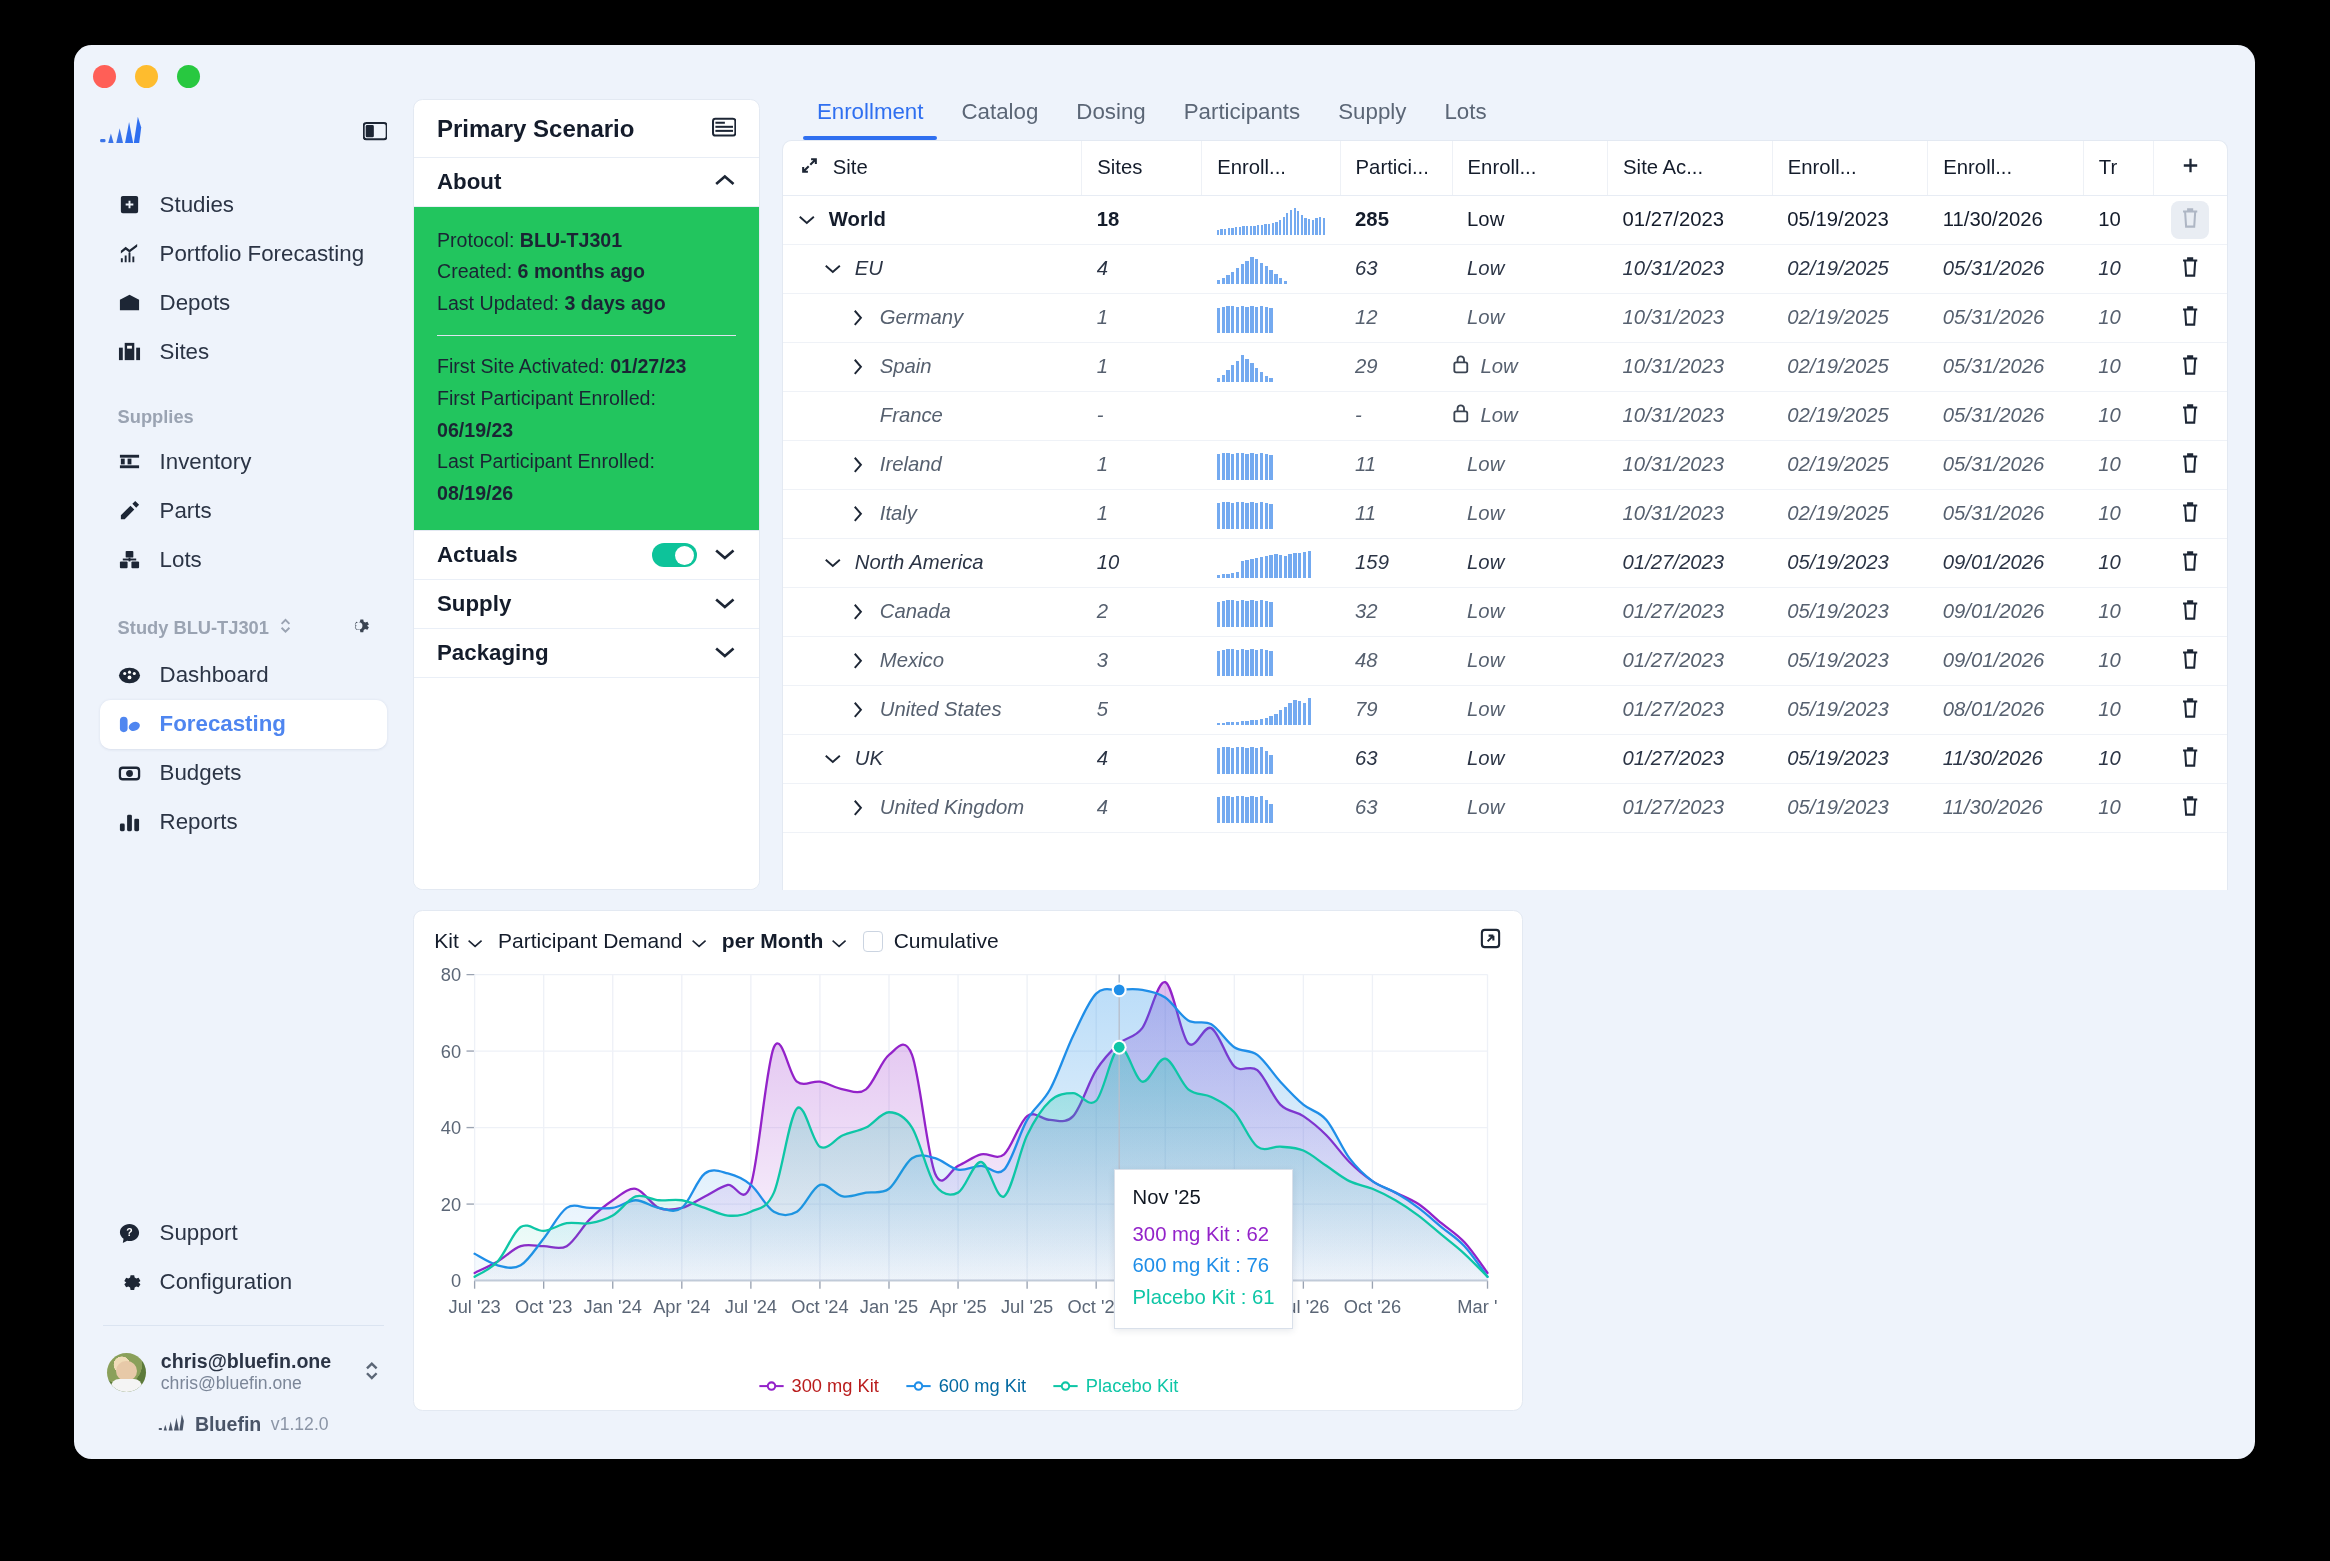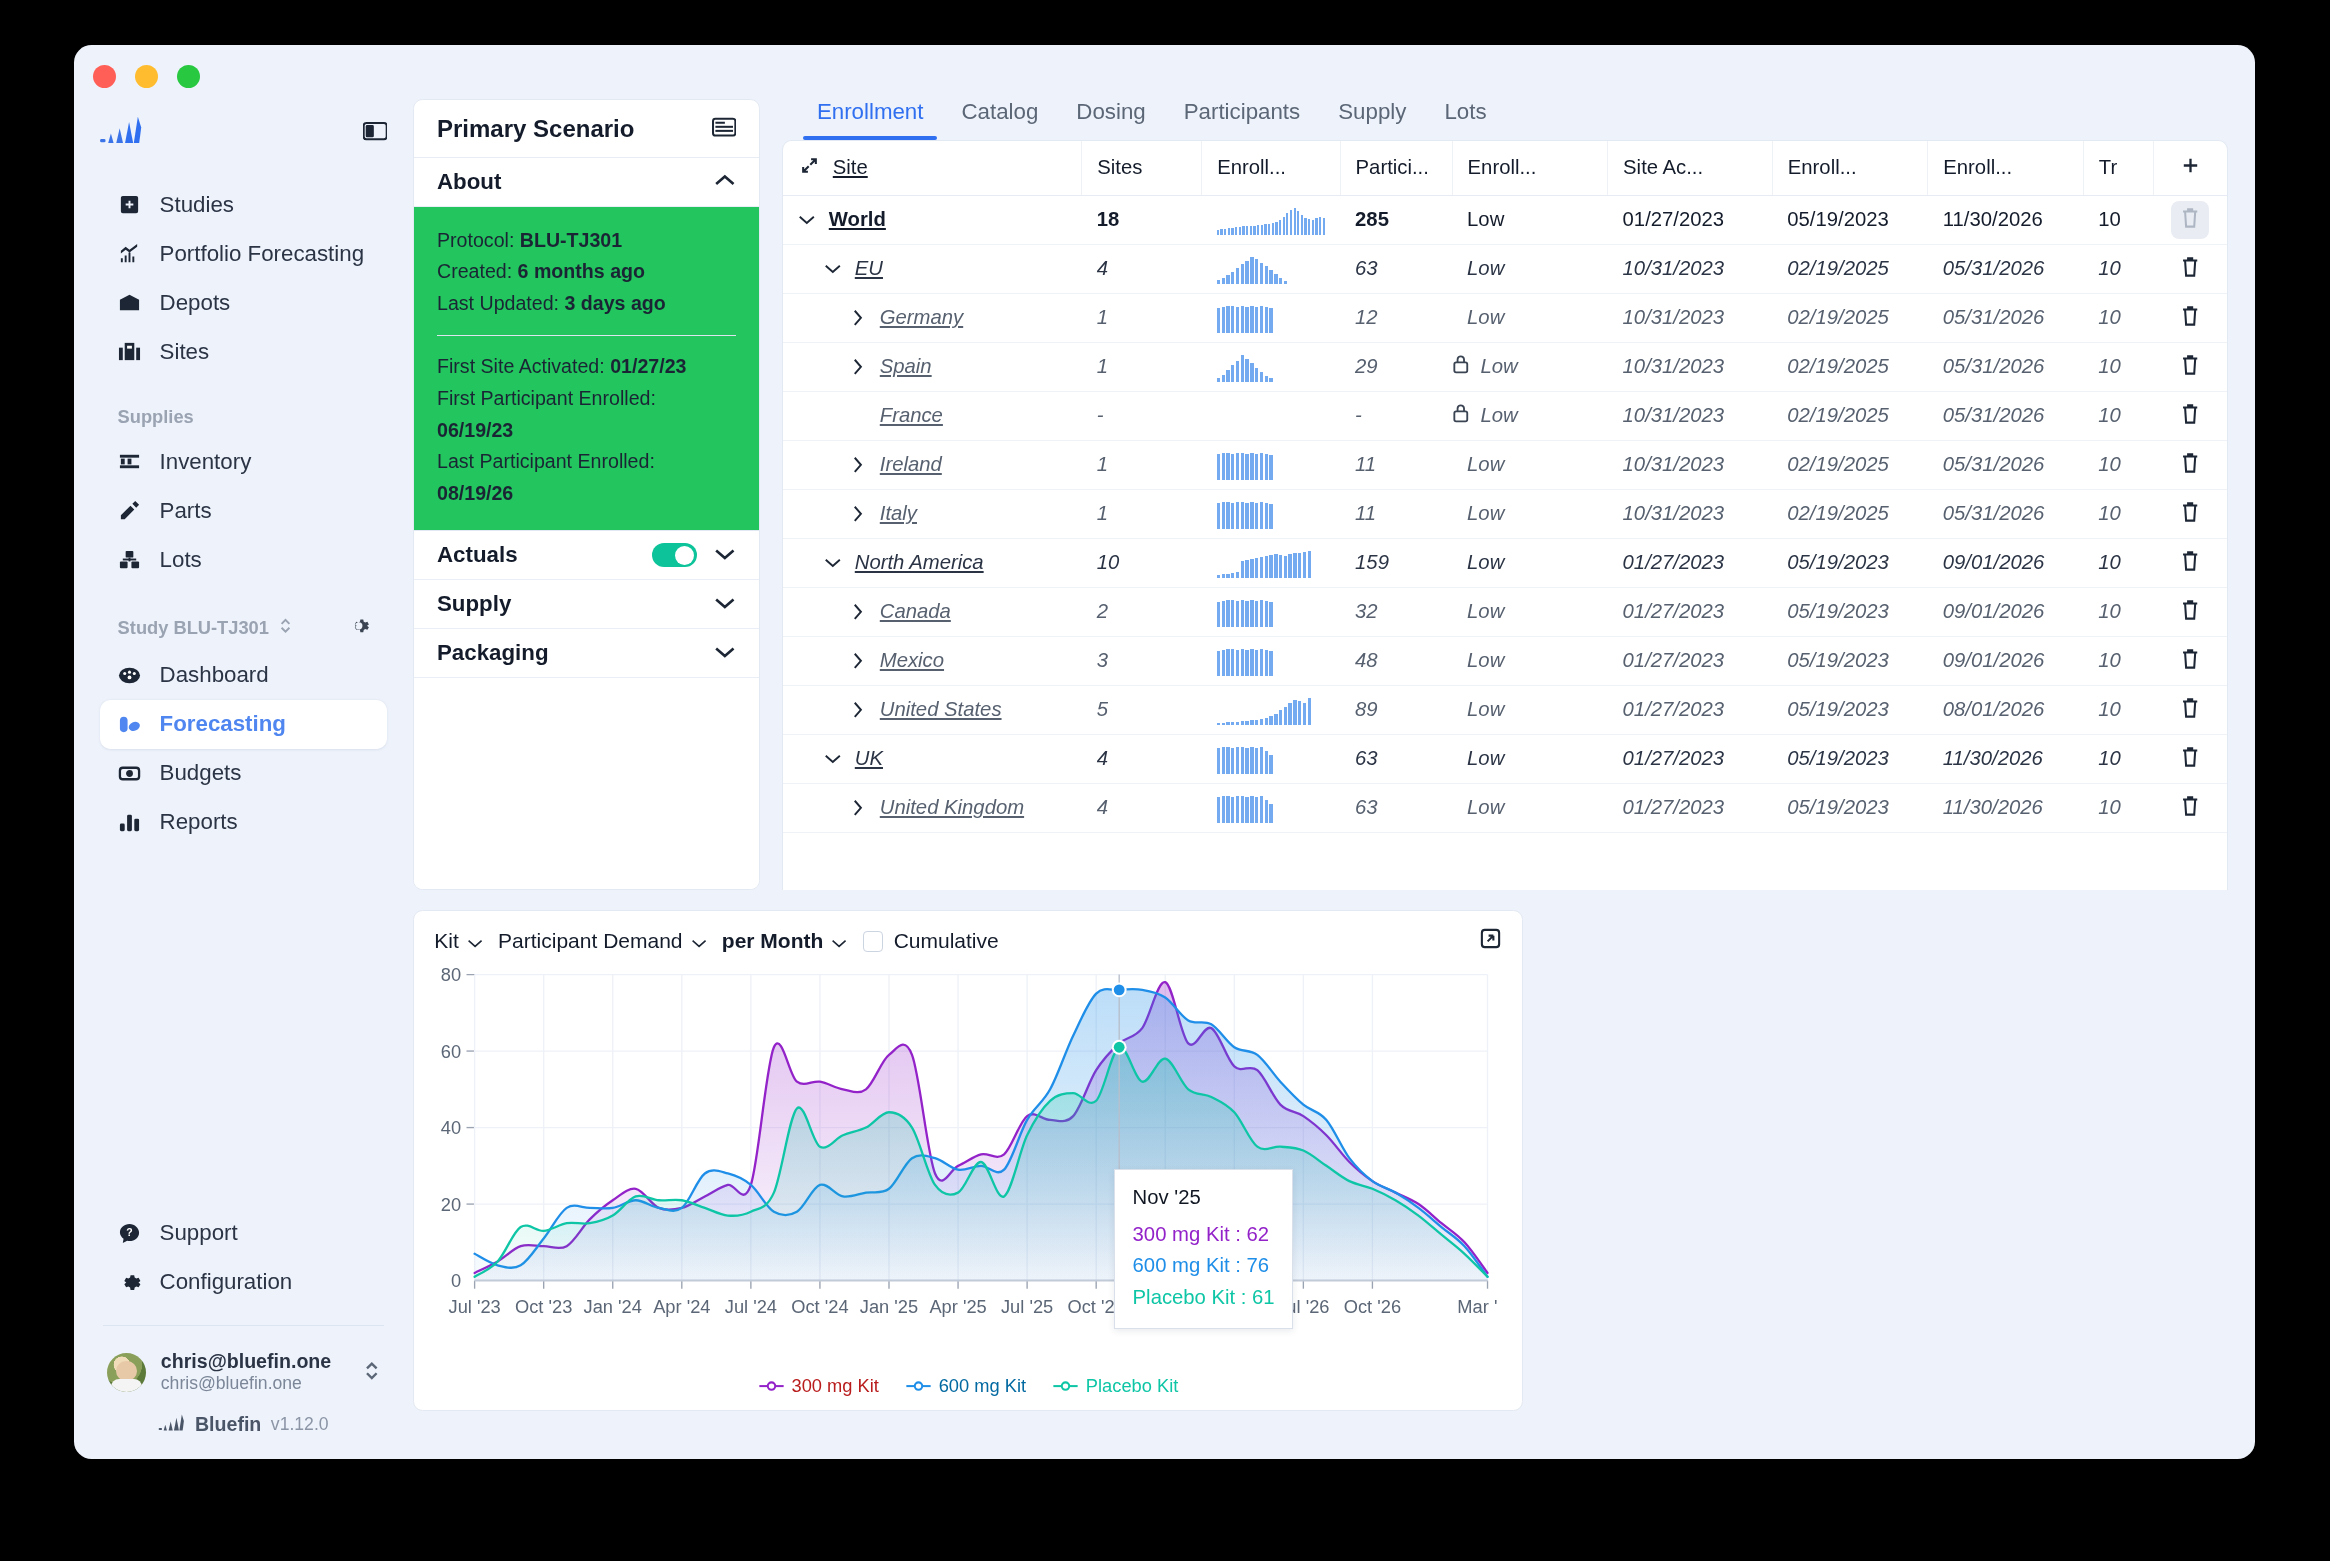--- a/index.html
+++ b/index.html
@@ -153,21 +153,21 @@
   table.grid th.c-site { padding-left: 17.6px; }
   table.grid th.c-add { border-right: none; text-align: center; padding: 0; }
   table.grid td {
     font-size: 20.3px; color: #141c2b; height: 49px; padding: 0 15px;
     border-bottom: 1.4px solid #eff2f7; white-space: nowrap; overflow: hidden;
   }
   tr.lvl0 td { font-style: normal; font-weight: 400; color: #141c2b; }
   tr.lvl1 td, tr.lvl2 td { font-style: italic; color: #4a5costar; }
   tr.lvl1 td { font-style: italic; color: #2b3445; }
   tr.lvl2 td { font-style: italic; color: #56606f; }
-  .site-cell { display: flex; align-items: center; gap: 13.5px; text-decoration: underline; }
+  .site-cell { display: flex; align-items: center; gap: 13.5px; }
   .chev { width: 17.6px; flex: 0 0 17.6px; display: flex; align-items: center; justify-content: center; }
   .spark { display: flex; align-items: flex-end; gap: 1.4px; height: 30px; }
   .spark i { display: block; width: 3.4px; background: #74aaf0; }
   .lockwrap { display: flex; align-items: center; gap: 10.8px; }
   .trash-cell { text-align: center; padding: 0; }
   .trash-btn {
     width: 38px; height: 38px; border-radius: 8.1px; display: inline-flex;
     align-items: center; justify-content: center; cursor: pointer;
   }
   .trash-btn.hl { background: #e9edf3; }
@@ -1046,21 +1046,21 @@
                       <i style="height:10.8px"></i>
                       <i style="height:14.4px"></i>
                       <i style="height:18px"></i>
                       <i style="height:21.7px"></i>
                       <i style="height:25px"></i>
                       <i style="height:23.5px"></i>
                       <i style="height:21.7px"></i>
                       <i style="height:27px"></i>
                     </span>
                   </td>
-                  <td><span>89</span></td>
+                  <td><span>79</span></td>
                   <td>
                     <span class="lockwrap">
                       <span>Low</span>
                     </span>
                   </td>
                   <td><span>01/27/2023</span></td>
                   <td><span>05/19/2023</span></td>
                   <td><span>08/01/2026</span></td>
                   <td><span>10</span></td>
                   <td class="trash-cell"><span class="trash-btn">

